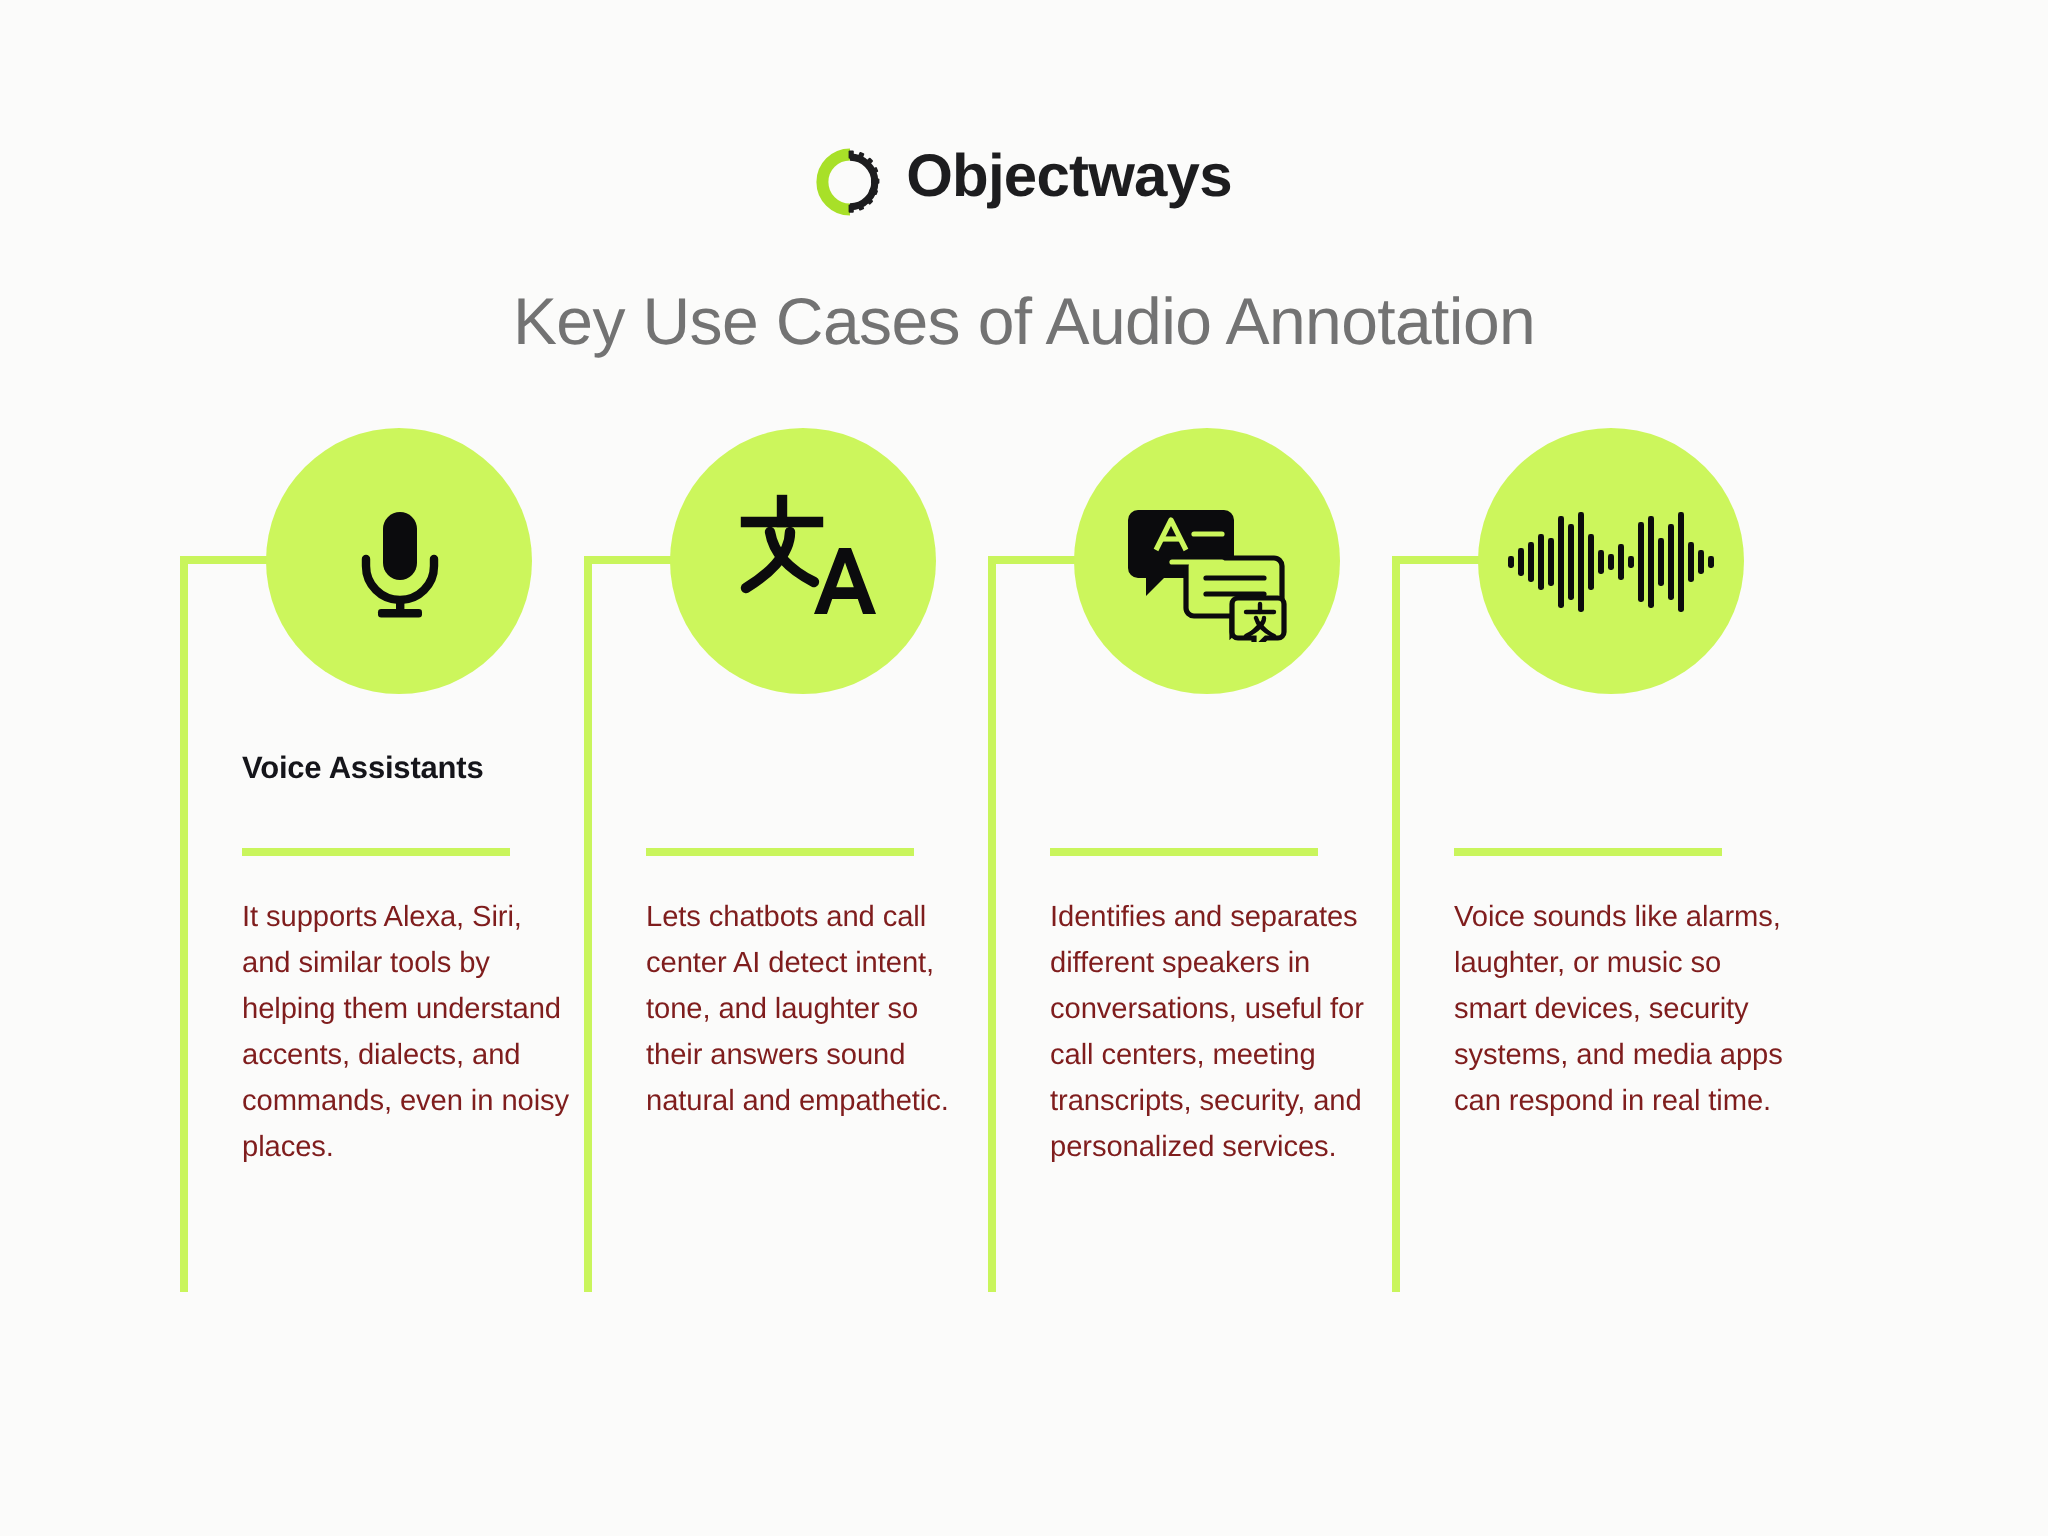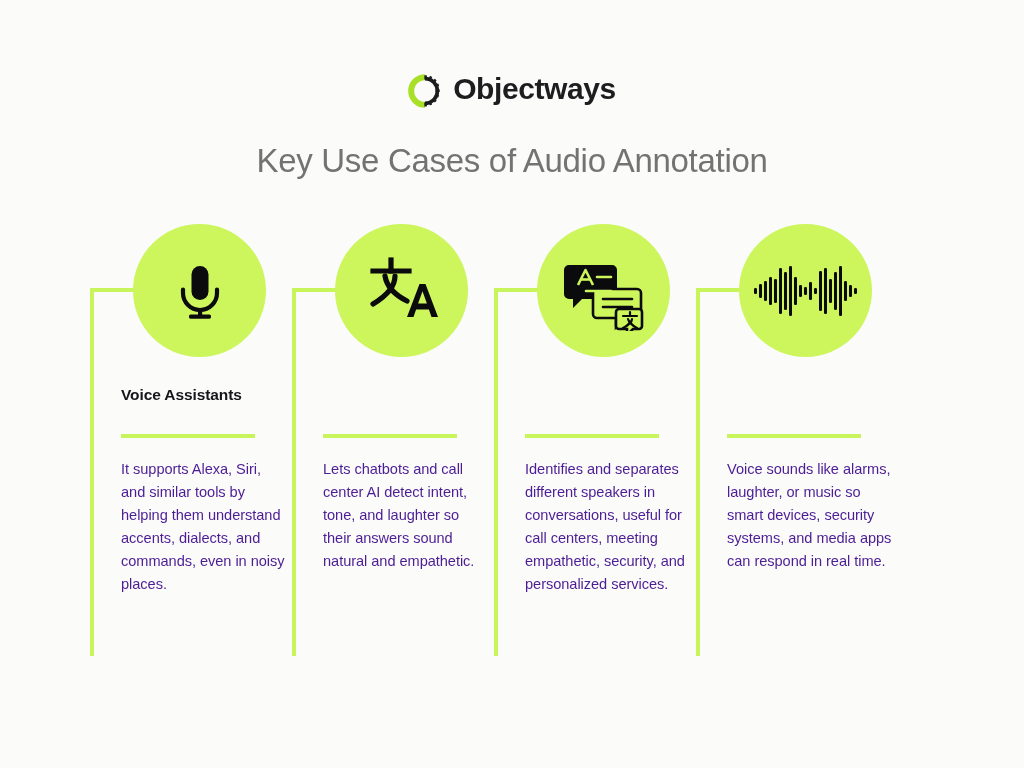--- a/index.html
+++ b/index.html
@@ -49,21 +49,21 @@
     font-size: 33px;
     font-weight: normal;
     color: #737373;
     letter-spacing: -0.3px;
     line-height: 1.2;
   }
 
   
   .columns {
     position: absolute;
-    top: 224px;
+    top: 214px;
     left: 88px;
     width: 848px;
     height: 440px;
     display: flex;
   }
   .col {
     position: relative;
     width: 202px;
     flex: 0 0 202px;
     height: 100%;
@@ -122,21 +122,21 @@
     background: #c9f55c;
   }
 
   .col-body {
     position: absolute;
     left: 33px;
     top: 234px;
     width: 165px;
     font-size: 14.6px;
     line-height: 1.57;
-    color: #4c1d95;
+    color: #7f1d1d;
     letter-spacing: -0.05px;
   }
 </style>
 </head>
 <body>
 
 <div class="brand">
   <div class="brand-mark">
     <svg width="34" height="34" viewBox="0 0 34 34">
 
@@ -237,21 +237,21 @@
           <g stroke="#0b0b0d" stroke-width="2.2" stroke-linecap="round">
             <line x1="59" y1="65" x2="73" y2="65"></line>
             <line x1="66" y1="61" x2="66" y2="65"></line>
             <path d="M68 68 C68 72 63 75 59 77"></path>
             <path d="M64 68 C65 72 69 75 73 77"></path>
           </g>
         </svg>
       </span>
     </div>
     <div class="heading-rule"></div>
-    <p class="col-body">Identifies and separates different speakers in conversations, useful for call centers, meeting empathetic, security, and personalized services.</p>
+    <p class="col-body">Identifies and separates different speakers in conversations, useful for call centers, meeting transcripts, security, and personalized services.</p>
   </div>
 
   <div class="col">
     <div class="connector-h"></div>
     <div class="connector-v"></div>
     <div class="icon-circle">
       <span>
         <svg width="104" height="56" viewBox="0 0 104 56">
           <g fill="#0b0b0d">
             <rect x="0" y="25" width="3" height="6" rx="1.2"></rect>

